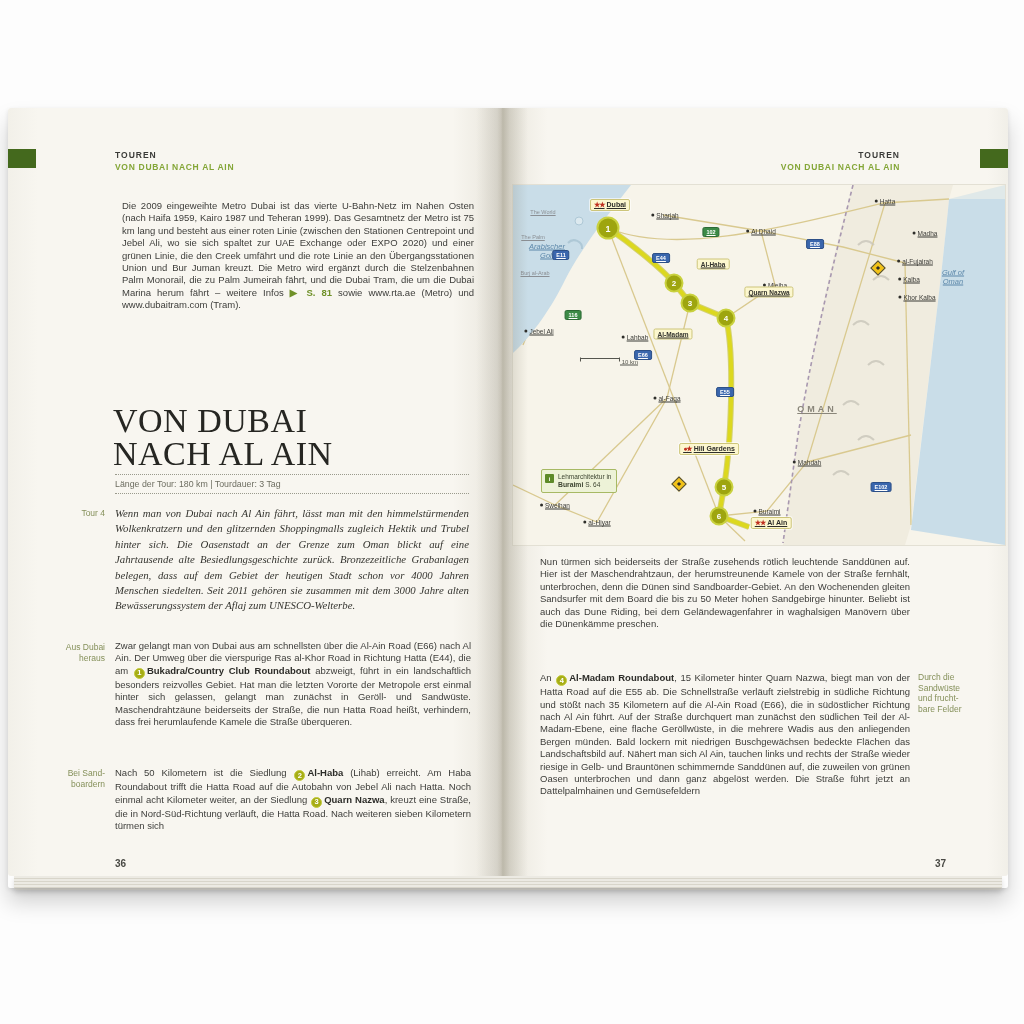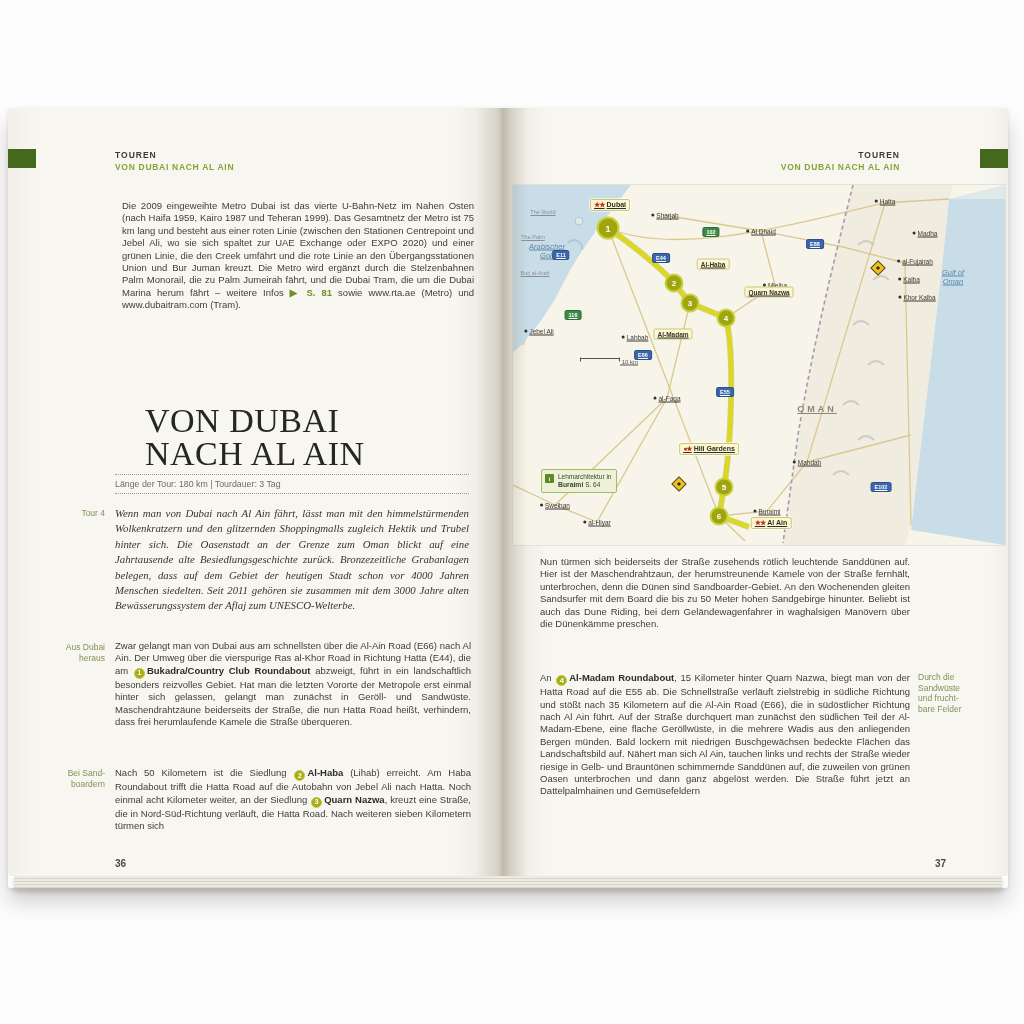--- a/index.html
+++ b/index.html
@@ -23,21 +23,21 @@
   .kick-sub{position:absolute;font-size:8.5px;font-weight:bold;letter-spacing:0.7px;color:#84a637;}
   .hdr-right{text-align:right;}
 
   .infobox{position:absolute;left:114px;top:92px;width:352px;}
   .infobox h3{margin:0 0 9px 0;font-size:12.5px;color:#6f9028;font-weight:bold;}
   .greenbar{display:inline-block;width:4px;height:11px;background:#6f9028;margin-right:7px;transform:translateY(1px);}
   .bodytext{font-size:9.5px;line-height:12.4px;color:#3d3d3a;text-align:justify;}
   .ref{color:#6f9028;font-weight:bold;white-space:nowrap;}
 
   .tour-title{position:absolute;left:105px;top:296px;font-family:"Liberation Serif",serif;
-    font-size:34px;line-height:33px;letter-spacing:0.5px;color:#262622;margin-left:32px;}
+    font-size:34px;line-height:33px;letter-spacing:0.5px;color:#262622;}
   .meta{position:absolute;left:107px;top:366px;width:354px;font-size:8.8px;color:#6d6d60;
     padding:4px 0;border-top:1px dotted #9a9a8c;border-bottom:1px dotted #9a9a8c;}
   .intro{position:absolute;left:107px;top:398px;width:354px;font-family:"Liberation Serif",serif;
     font-style:italic;font-weight:normal;font-size:10.8px;line-height:15.4px;color:#34342f;text-align:justify;}
   .para{position:absolute;font-size:9.5px;line-height:12.4px;color:#3d3d3a;text-align:justify;}
   .para b{color:#2c2c28;}
   .wp{display:inline-flex;width:11px;height:11px;border-radius:50%;background:#a6ad14;
     color:#fff;font-weight:bold;font-size:7.5px;align-items:center;justify-content:center;
     vertical-align:-1.5px;margin:0 2px 0 1px;border:1px solid #c3cb3f;box-sizing:border-box;}
   .margin-label{position:absolute;font-size:8.5px;line-height:10.5px;color:#85905a;white-space:pre-line;}

